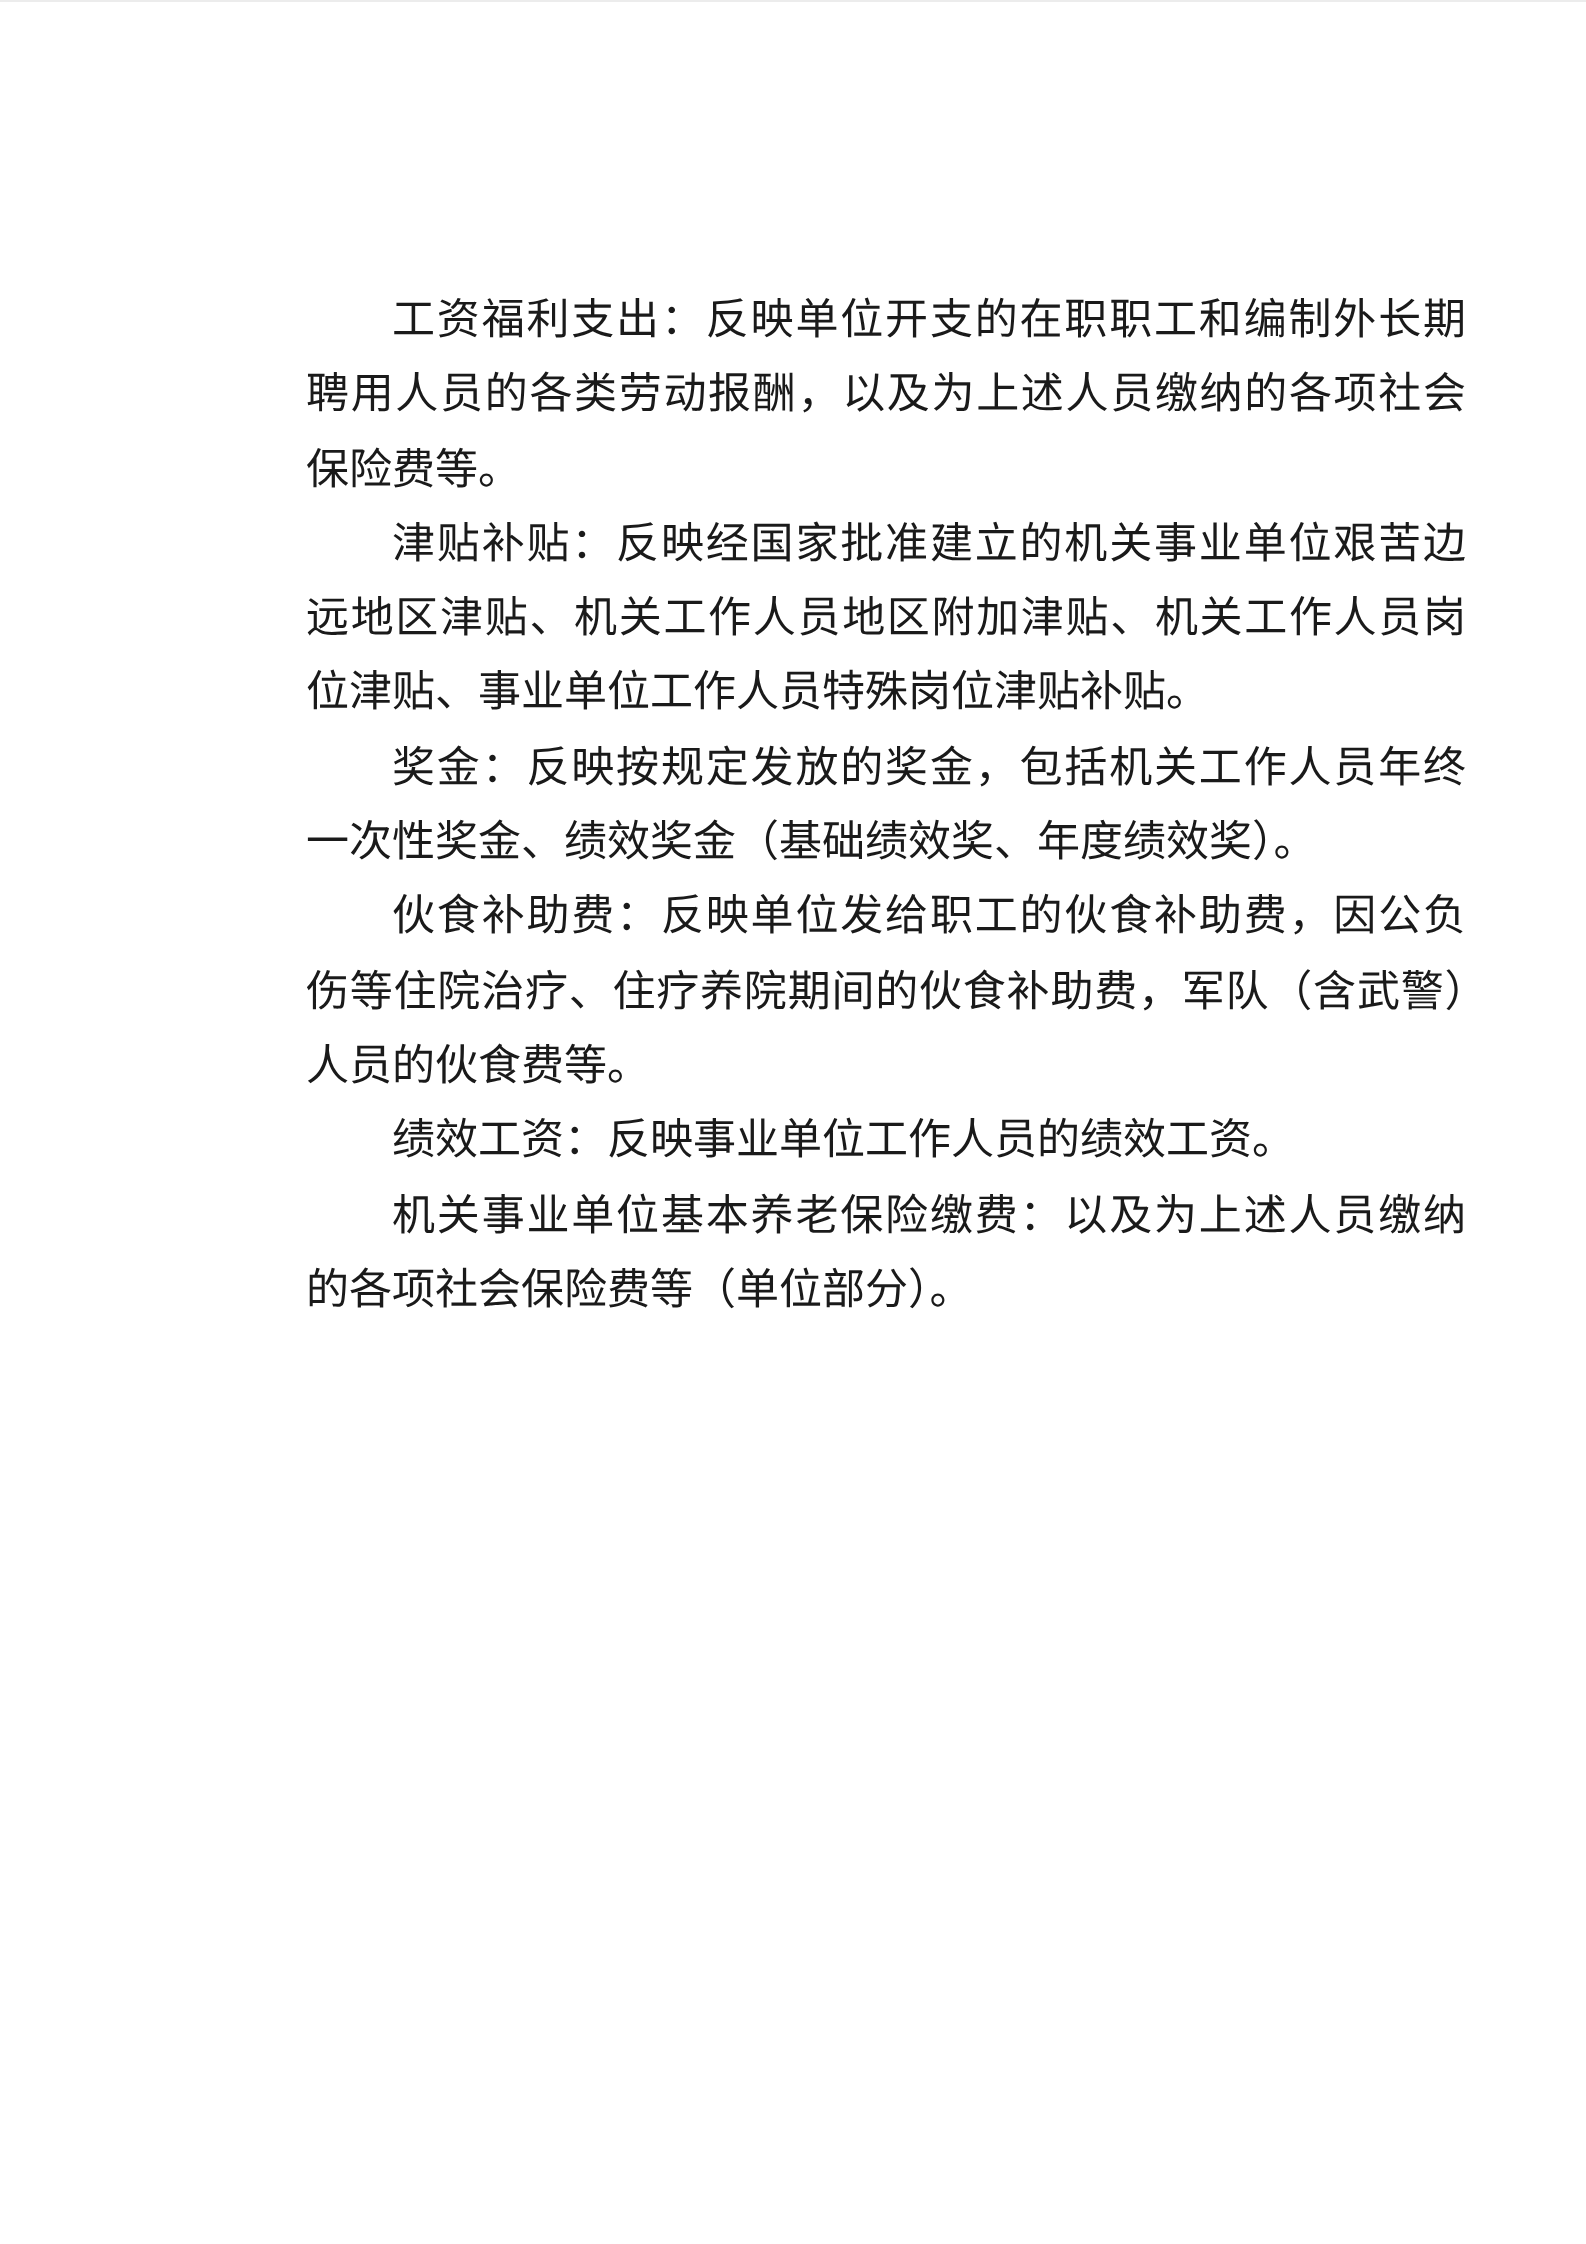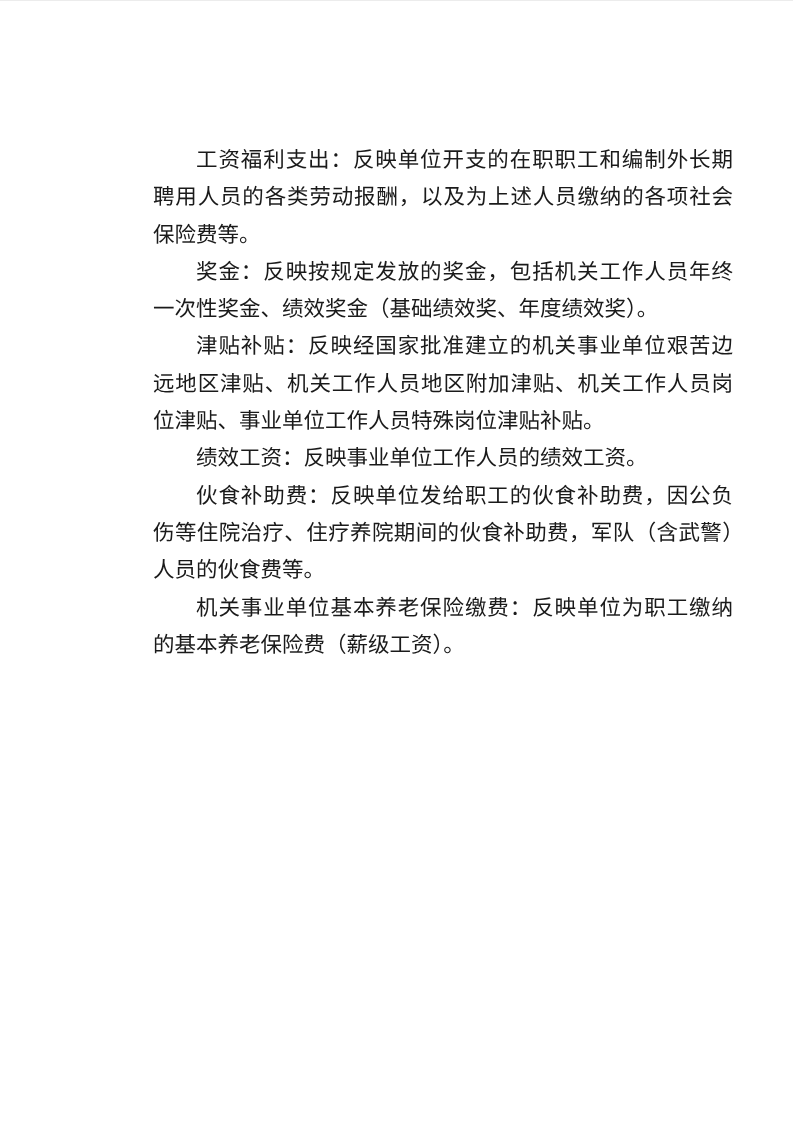--- a/index.html
+++ b/index.html
@@ -35,19 +35,19 @@
     text-indent: 2em;
     word-break: break-all;
   }
 </style>
 </head>
 <body>
 
 <div class="page">
   <div class="text-block">
     <p>工资福利支出：反映单位开支的在职职工和编制外长期聘用人员的各类劳动报酬，以及为上述人员缴纳的各项社会保险费等。</p>
+    <p>津贴补贴：反映经国家批准建立的机关事业单位艰苦边远地区津贴、机关工作人员地区附加津贴、机关工作人员岗位津贴、事业单位工作人员特殊岗位津贴补贴。</p>
     <p>奖金：反映按规定发放的奖金，包括机关工作人员年终一次性奖金、绩效奖金（基础绩效奖、年度绩效奖）。</p>
-    <p>津贴补贴：反映经国家批准建立的机关事业单位艰苦边远地区津贴、机关工作人员地区附加津贴、机关工作人员岗位津贴、事业单位工作人员特殊岗位津贴补贴。</p>
+    <p>伙食补助费：反映单位发给职工的伙食补助费，因公负伤等住院治疗、住疗养院期间的伙食补助费，军队（含武警）人员的伙食费等。</p>
     <p>绩效工资：反映事业单位工作人员的绩效工资。</p>
-    <p>伙食补助费：反映单位发给职工的伙食补助费，因公负伤等住院治疗、住疗养院期间的伙食补助费，军队（含武警）人员的伙食费等。</p>
-    <p>机关事业单位基本养老保险缴费：反映单位为职工缴纳的基本养老保险费（薪级工资）。</p>
+    <p>机关事业单位基本养老保险缴费：以及为上述人员缴纳的各项社会保险费等（单位部分）。</p>
   </div>
 </div>
 
 </body></html>

